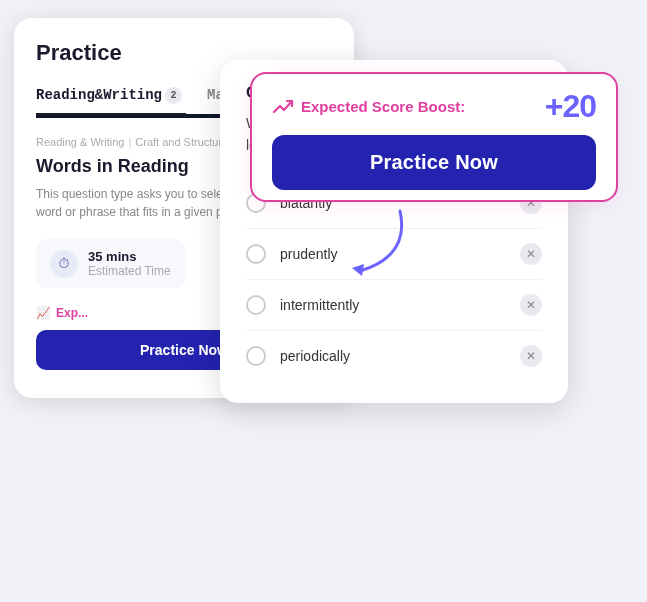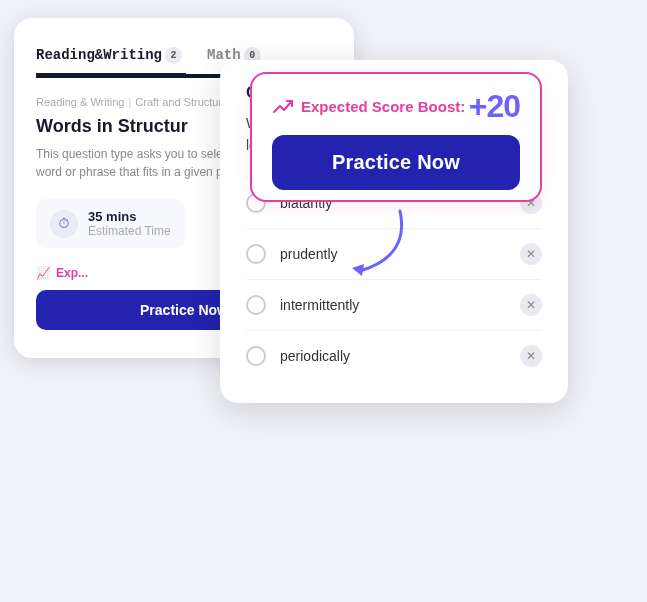--- a/index.html
+++ b/index.html
@@ -169,21 +169,21 @@
       box-shadow: 0 8px 32px rgba(0,0,0,0.14);
       padding: 0 0 22px 0;
       z-index: 2;
     }
 
     
     .boost-panel {
       position: absolute;
       top: 72px;
       left: 250px;
-      width: 292px;
+      width: 368px;
       background: #fff;
       border: 2.5px solid #e040a0;
       border-radius: 16px;
       padding: 14px 20px 10px 20px;
       z-index: 5;
       box-shadow: 0 4px 18px rgba(224,64,160,0.10);
     }
 
     .boost-row {
       display: flex;
@@ -294,37 +294,38 @@
       justify-content: center;
       font-size: 12px;
       color: #888;
       flex-shrink: 0;
     }
   </style>
 </head>
 <body>
 
 <div class="outer-card">
+  <div class="outer-card-title">Practice</div>
 
   <div class="tabs">
     <div class="tab active">
       <span>Reading&amp;Writing</span><span class="tab-badge">2</span>
     </div>
     <div class="tab">
       <span>Math</span><span class="tab-badge">0</span>
     </div>
   </div>
 
   <div class="inner-content">
     <div class="breadcrumb-row">
       <span>Reading &amp; Writing</span>
       <span class="breadcrumb-sep">|</span>
       <span>Craft and Structur...</span>
     </div>
-    <div class="lesson-title">Words in Structur</div>
+    <div class="lesson-title">Words in Reading</div>
     <div class="lesson-desc">This question type asks you to select the most precise word or phrase that fits in a given passage.</div>
 
     <div class="time-row">
       <div class="time-icon">⏱</div>
       <div>
         <div class="time-label">35 mins</div>
         <div class="time-sub">Estimated Time</div>
       </div>
     </div>
 

